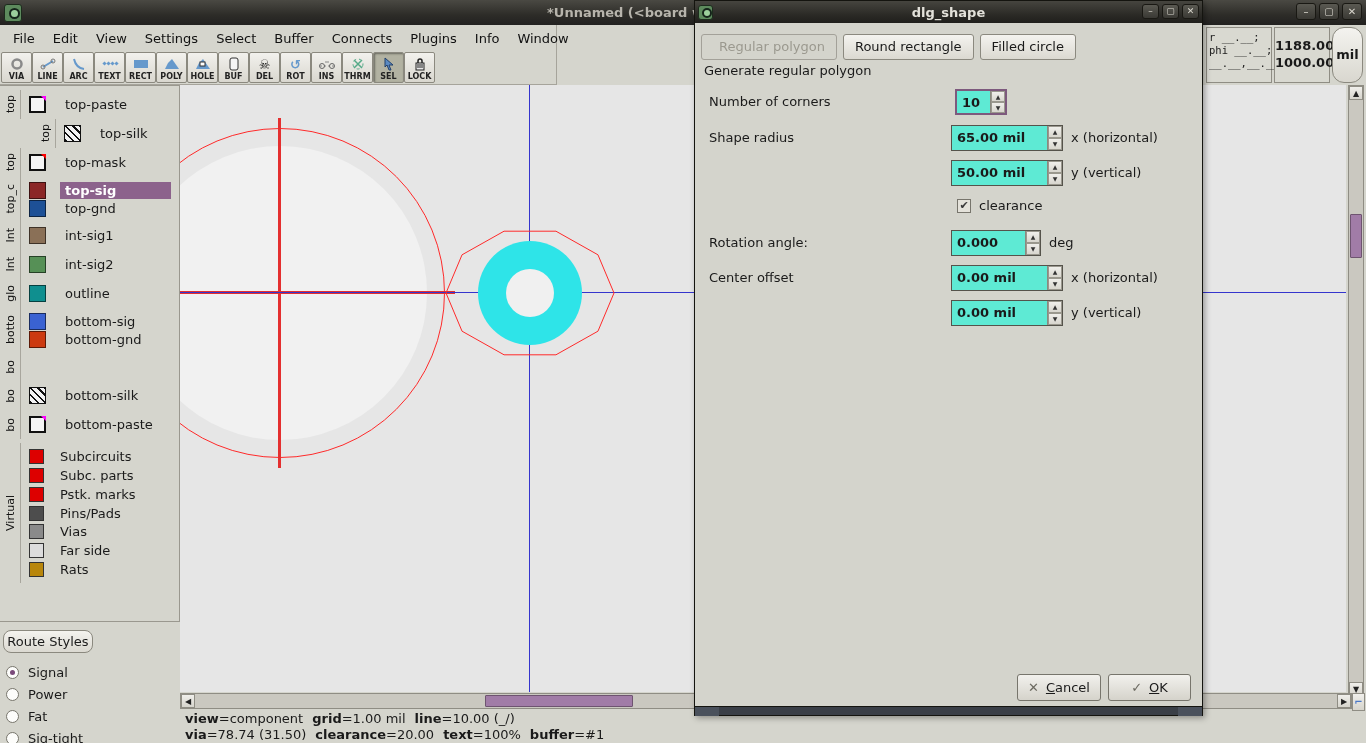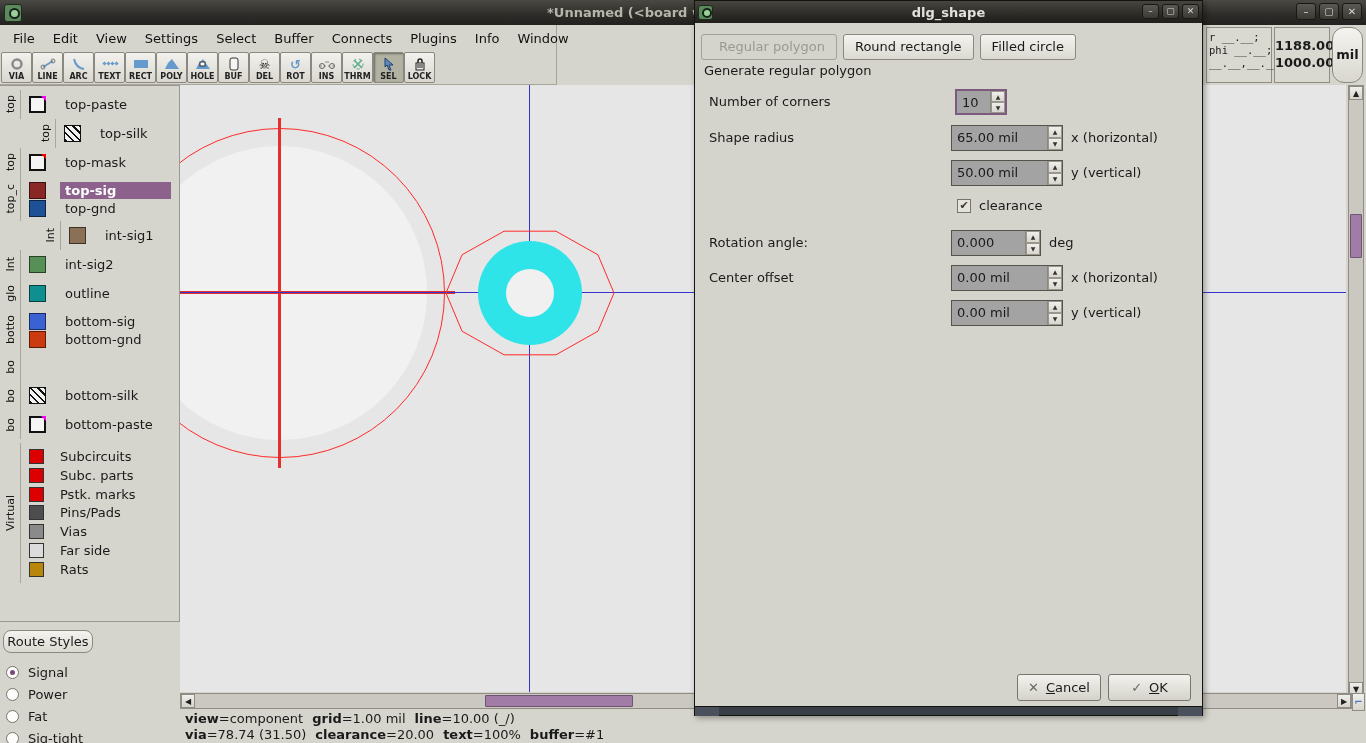--- a/index.html
+++ b/index.html
@@ -44,21 +44,21 @@
 
   
   .sidebar { position:absolute; left:0; top:85px; width:180px; height:658px; background:var(--chrome); }
   .layerbox { position:absolute; left:0; top:0; width:180px; height:537px;
     border:1px solid #9a988f; border-left:none; background:var(--chrome); padding-top:4px; }
   .lgroup { display:flex; }
   .gutter { width:21px; display:flex; align-items:center; justify-content:center;
     border-right:1px solid #a8a69d; }
   .gutter span { writing-mode:vertical-rl; transform:rotate(180deg); font-size:11px; color:#111;
     max-height:100%; overflow:hidden; white-space:nowrap; }
-  .grows { flex:1; display:flex; flex-direction:column; justify-content:flex-end; padding:4px 0; }
+  .grows { flex:1; display:flex; flex-direction:column; justify-content:center; padding:4px 0; }
   .lrow { display:flex; align-items:center; height:21px; padding-left:8px; }
   .swatch { width:17px; height:17px; border:1px solid rgba(0,0,0,.55); position:relative; flex:none; }
   .swatch.outline { background:#f5f5f5; border:2px solid #111; }
   .swatch.hatch { background:repeating-linear-gradient(45deg,#111 0 2px,#f2f2f2 2px 5px); border:1px solid #111; }
   .corner { position:absolute; right:-2px; top:-2px; width:0; height:0;
     border-left:5px solid transparent; border-top:5px solid currentColor; }
   .lname { margin-left:14px; padding:1px 5px; }
   .lrow.selected .lname { background:var(--accent); color:#fff; flex:1; margin-right:8px;font-weight:bold; }
   .vrow { display:flex; align-items:center; height:19.5px; padding-left:8px; }
   .vswatch { width:15px; height:15px; border:1px solid #333; flex:none; }
@@ -128,22 +128,22 @@
   .dwinbtns .winbtn { width:17px; height:15px; font-size:9px; line-height:13px; }
 
   .tabs { position:absolute; left:6px; top:33px; display:flex; gap:6px; }
   .tab { height:26px; padding:0 11px; border:1px solid #8b897f; border-radius:3px;
     background:linear-gradient(#f4f3ef,#dbd9d1); line-height:24px; }
   .tab.disabled { color:#9b998f; background:transparent; border-color:#a3a199;padding-left:17px; }
   .dheading { position:absolute; left:9px; top:62px; }
 
   .flabel { position:absolute; left:14px; }
   .fsuffix { position:absolute; }
-  .spin { position:absolute; height:26px; background:#a3a3a3; border:1px solid #55534b;
-    display:flex; }
+  .spin { position:absolute; height:26px; background:#5eead4; border:1px solid #55534b;
+    display:flex;font-weight:bold; }
   .spin.focus { border:2px solid #7d597d; }
   .spin .val { flex:1; padding:4px 0 0 5px; white-space:nowrap; }
   .spin .arrows { width:15px; border-left:1px solid #8b897f; display:flex; flex-direction:column; }
   .spin .arrows div { flex:1; background:linear-gradient(#f0efeb,#d8d6ce); border:1px solid #9a988e;
     font-size:6px; line-height:9px; text-align:center; color:#333; }
   .checkrow { position:absolute; display:flex; align-items:center; }
   .checkbox { width:14px; height:14px; background:#e4e2da; border:1px solid #77756c;
     font-size:11px; line-height:12px; text-align:center; color:#3a3a3a; }
   .checklbl { margin-left:8px; }
 
@@ -367,21 +367,21 @@
           <div class="lrow selected">
             <span class="swatch" style="background: rgb(139, 38, 38);"></span>
             <span class="lname">top-sig</span>
           </div>
           <div class="lrow">
             <span class="swatch" style="background: rgb(29, 80, 150);"></span>
             <span class="lname">top-gnd</span>
           </div>
         </div>
       </div>
-      <div class="lgroup" style="height: 29px; padding-left: 40px;">
+      <div class="lgroup" style="height: 29px;">
         <div class="gutter">
           <span>Int</span>
         </div>
         <div class="grows">
           <div class="lrow">
             <span class="swatch" style="background: rgb(138, 112, 87);"></span>
             <span class="lname">int-sig1</span>
           </div>
         </div>
       </div>

